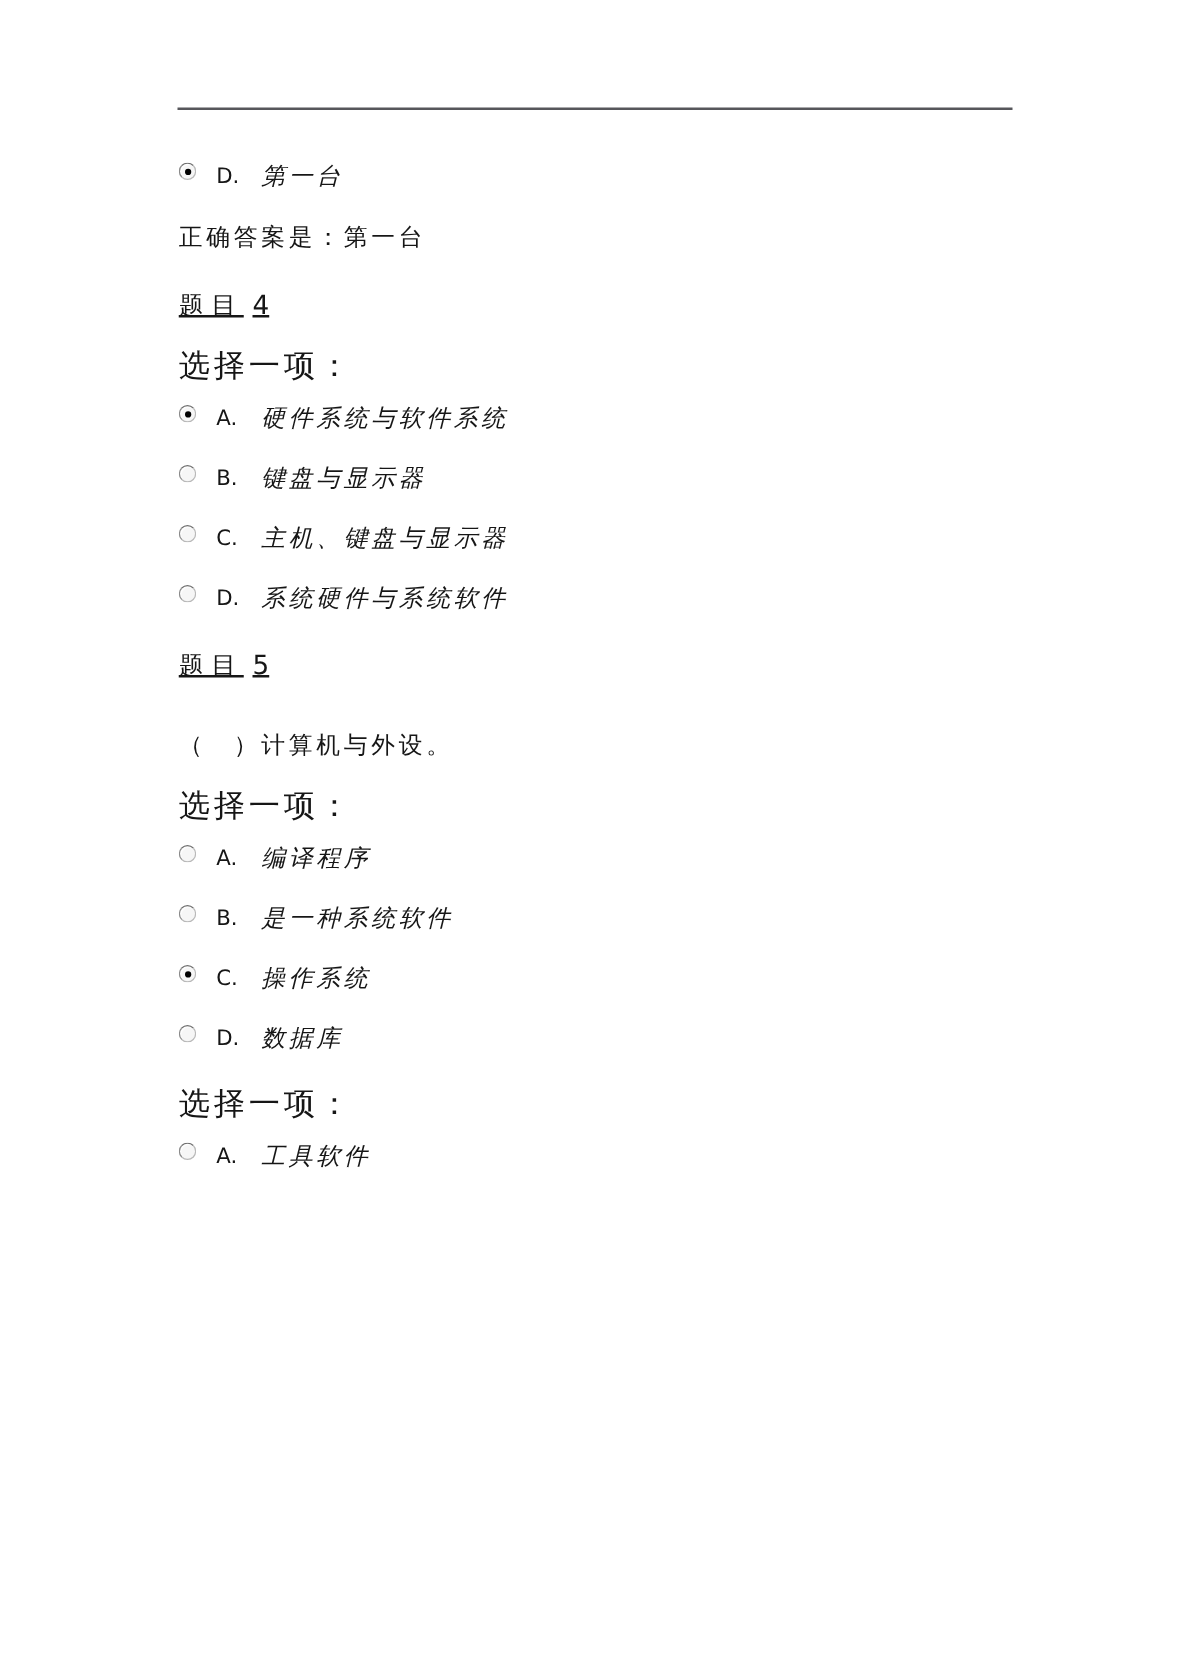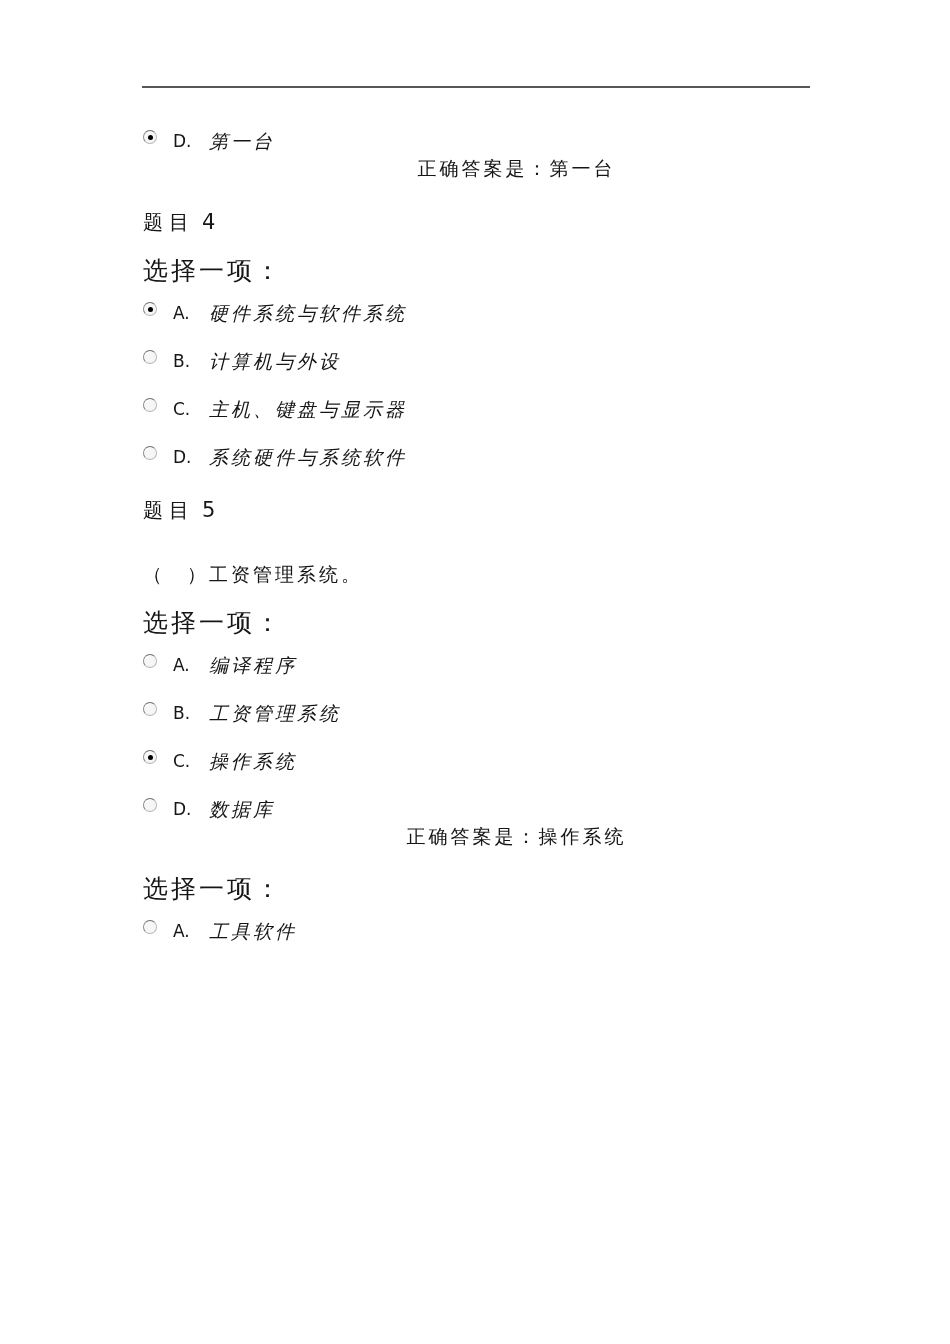--- a/index.html
+++ b/index.html
@@ -70,32 +70,32 @@
     line-height: 24px;
   }
   .opt-text {
     font-size: 19px;
     letter-spacing: 3px;
     line-height: 24px;
     white-space: pre;
     font-style: italic;
   }
   .answer {
-    margin-top: 2px;
+    margin-top: 24px;
     font-size: 19px;
     letter-spacing: 3px;
     line-height: 26px;
     white-space: pre;
-    text-align: center;
   }
   .question { margin-top: 28px; }
   .q-title {
     font-size: 20px;
     letter-spacing: 6px;
     line-height: 26px;
+    text-decoration: underline;
   }
   .q-num {
     font-family: "DejaVu Sans", sans-serif;
     font-size: 21px;
     letter-spacing: 0;
     margin-left: 7px;
   }
   .stem {
     margin-top: 38px;
     font-size: 19px;
@@ -133,62 +133,61 @@
     <div class="choose">选择一项：</div>
 
     <div class="option-row">
       <span class="radio selected"></span>
       <span class="opt-letter">A.</span>
       <span class="opt-text">硬件系统与软件系统</span>
     </div>
     <div class="option-row">
       <span class="radio"></span>
       <span class="opt-letter">B.</span>
-      <span class="opt-text">计算机与外设</span>
+      <span class="opt-text">键盘与显示器</span>
     </div>
     <div class="option-row">
       <span class="radio"></span>
       <span class="opt-letter">C.</span>
       <span class="opt-text">主机、键盘与显示器</span>
     </div>
     <div class="option-row">
       <span class="radio"></span>
       <span class="opt-letter">D.</span>
       <span class="opt-text">系统硬件与系统软件</span>
     </div>
   </div>
 
   <div class="question">
     <div class="q-title">
       <span>题目</span><span class="q-num">5</span>
     </div>
-    <div class="stem">（　）工资管理系统。</div>
+    <div class="stem">（　）计算机与外设。</div>
     <div class="choose">选择一项：</div>
 
     <div class="option-row">
       <span class="radio"></span>
       <span class="opt-letter">A.</span>
       <span class="opt-text">编译程序</span>
     </div>
     <div class="option-row">
       <span class="radio"></span>
       <span class="opt-letter">B.</span>
-      <span class="opt-text">工资管理系统</span>
+      <span class="opt-text">是一种系统软件</span>
     </div>
     <div class="option-row">
       <span class="radio selected"></span>
       <span class="opt-letter">C.</span>
       <span class="opt-text">操作系统</span>
     </div>
     <div class="option-row">
       <span class="radio"></span>
       <span class="opt-letter">D.</span>
       <span class="opt-text">数据库</span>
     </div>
-    <div class="answer">正确答案是：操作系统</div>
   </div>
 
   <div class="question">
     <div class="choose">选择一项：</div>
 
     <div class="option-row">
       <span class="radio"></span>
       <span class="opt-letter">A.</span>
       <span class="opt-text">工具软件</span>
     </div>

